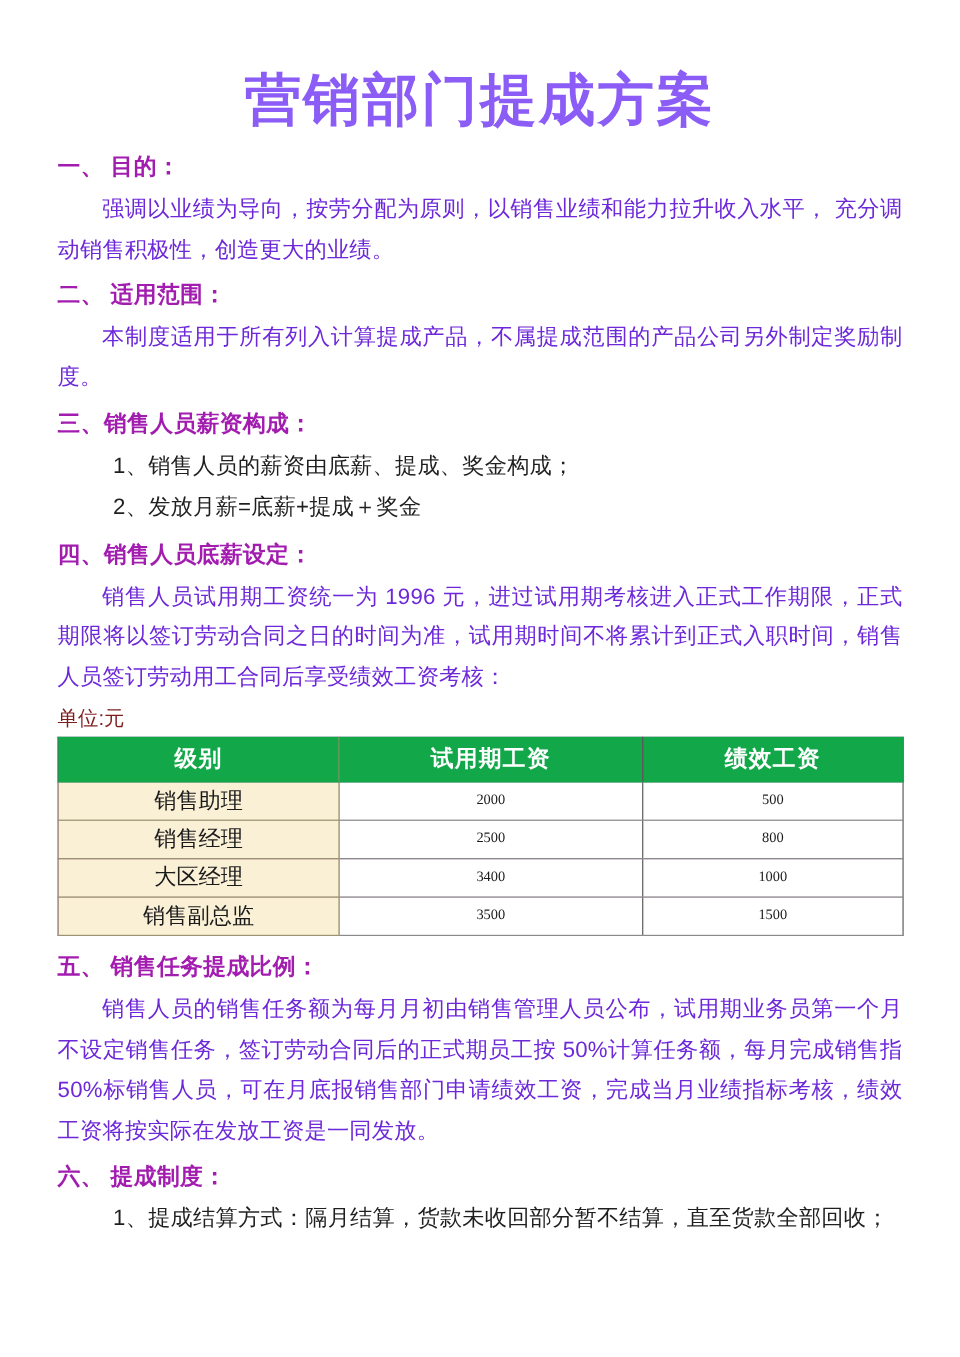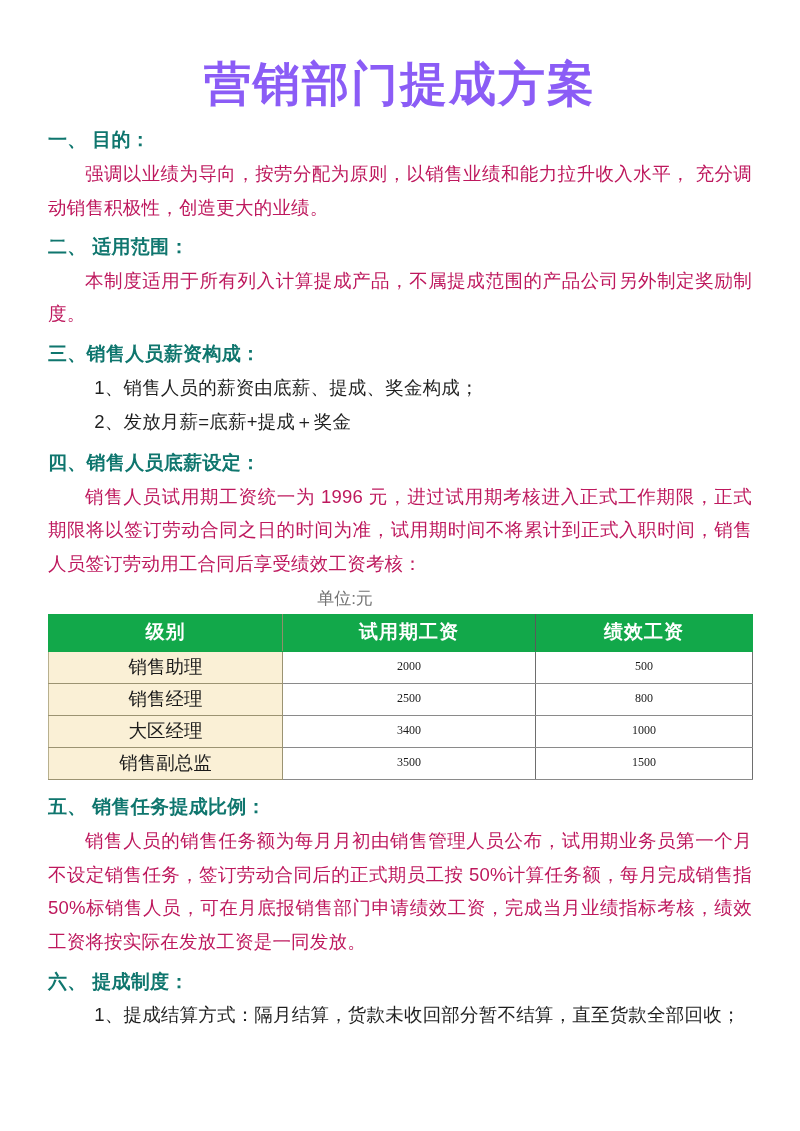--- a/index.html
+++ b/index.html
@@ -42,31 +42,31 @@
     line-height: 1.18;
     white-space: nowrap;
   }
 
   
   .section-heading {
     margin: 0;
     padding: 9px 0 2px 0;
     font-size: 19px;
     font-weight: bold;
-    color: #0f766e;
+    color: #a21caf;
     line-height: 1.5;
     letter-spacing: 0.3px;
   }
 
   
   .para {
     margin: 0;
     font-size: 18.5px;
     line-height: 1.82;
-    color: #be185d;
+    color: #6d28d9;
     text-indent: 2em;
     text-align: justify;
     text-justify: inter-ideograph;
     letter-spacing: 0.2px;
   }
 
   
   .subitem {
     margin: 0;
     font-size: 18.5px;
@@ -76,22 +76,21 @@
     letter-spacing: 0.2px;
   }
   .subitem.wrap {
     text-indent: 2.5em;
   }
 
   
   .unit-label {
     margin: 6px 0 4px 0;
     font-size: 17px;
-    color: #737373;
-    text-align: center;
+    color: #7f1d1d;
     padding-right: 110px;
     line-height: 1.4;
   }
 
   
   .salary-table {
     width: 704px;
     border-collapse: collapse;
     table-layout: fixed;
     margin: 0 0 4px 0;

